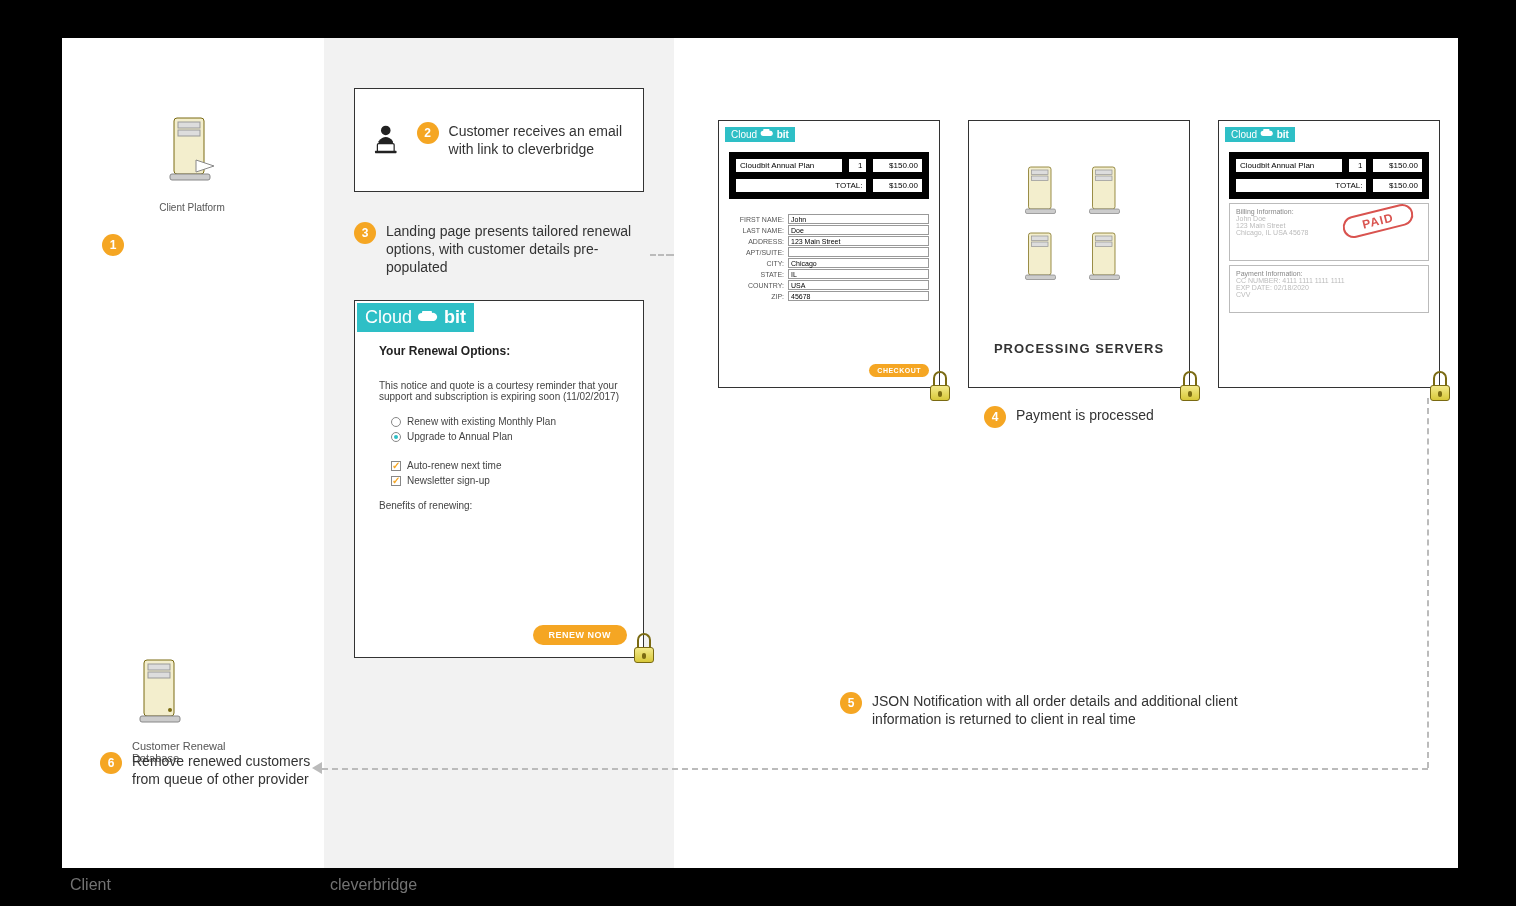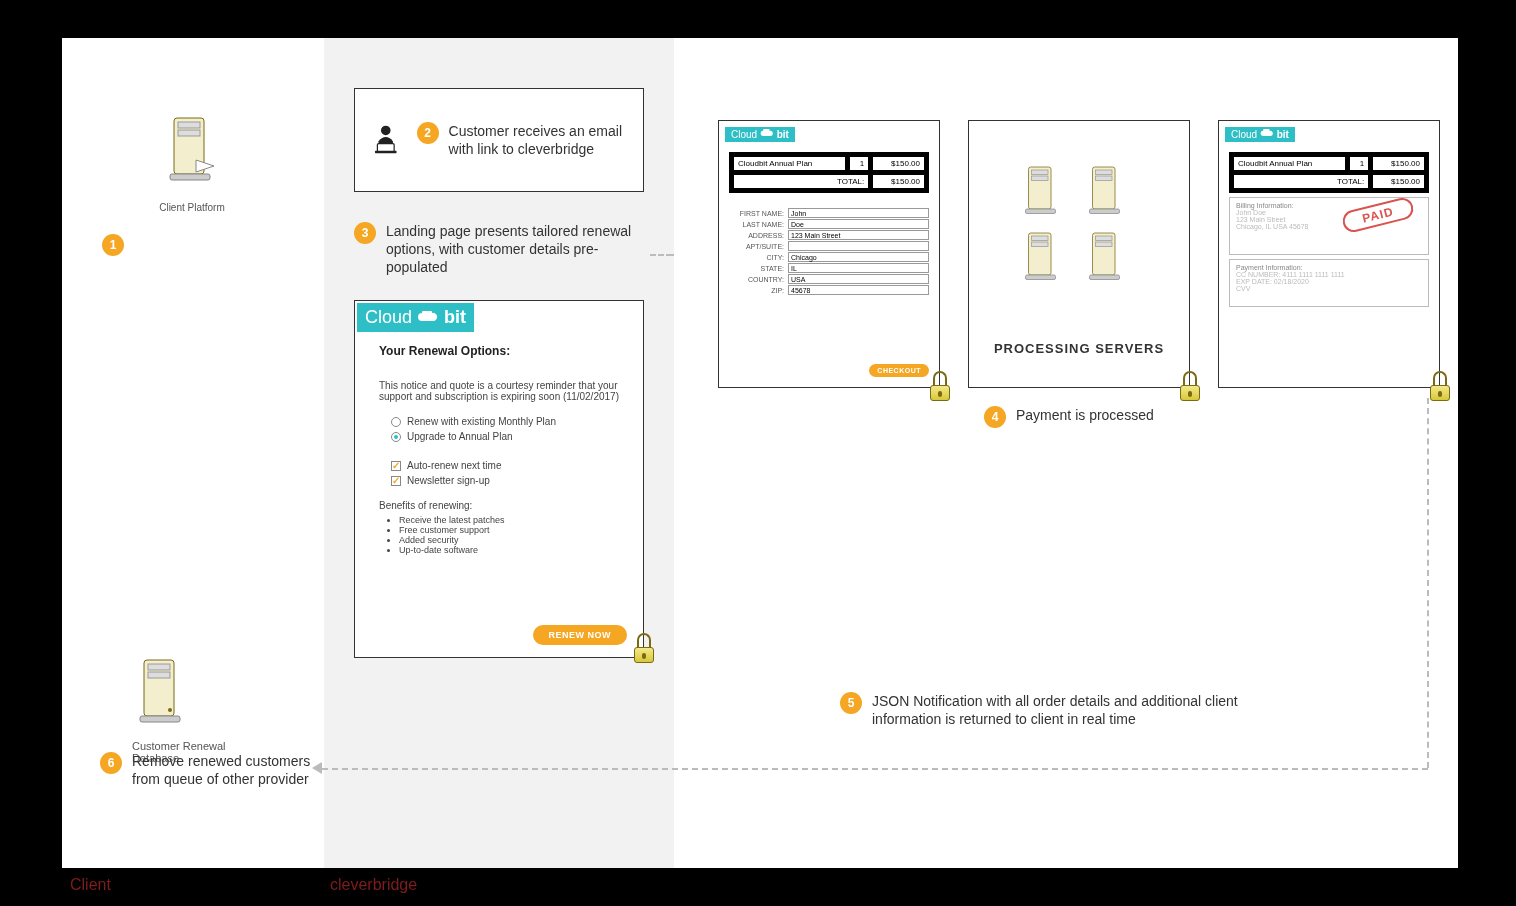--- a/index.html
+++ b/index.html
@@ -80,21 +80,21 @@
   .mini-card {
     position:absolute; background:#fff; border:1px solid #333;
     width:222px; height:268px;
   }
   .mini1 { left:44px; top:82px; }
   .mini2 { left:294px; top:82px; }
   .mini3 { left:544px; top:82px; }
 
   .mini-bar { background:#2ebfc6; color:#fff; font-size:10px; padding:2px 6px; display:inline-block; margin:6px; }
   .order-table { width: calc(100% - 20px); margin:4px 10px; border:1px solid #999; font-size:8px; border-collapse:collapse;}
-  .order-table td { border:5px solid #000000; padding:2px 4px; }
+  .order-table td { border:7px solid #000000; padding:2px 4px; }
   .order-table .r { text-align:right; }
   .form-row { display:flex; font-size:7px; margin:1px 10px; align-items:center; gap:4px;}
   .form-row label { width:55px; text-align:right; color:#555;}
   .form-row .inp { flex:1; border:1px solid #999; height:10px; padding:0 2px; font-size:7px; line-height:10px; }
   .checkout-btn {
     position:absolute; right:10px; bottom:10px; background:#f5a623; color:#fff;
     font-size:7px; font-weight:700; padding:3px 8px; border-radius:8px; letter-spacing:0.5px;
   }
   .proc-label { position:absolute; top:220px; width:100%; text-align:center; font-size:13px; letter-spacing:1px; color:#333;font-weight:bold;}
   .billing-box { border:1px solid #bbb; margin:4px 10px; padding:4px 6px; font-size:7px; color:#bbb; position:relative;}
@@ -114,21 +114,21 @@
   .arrow-left {
     width:0; height:0; border-top:6px solid transparent; border-bottom:6px solid transparent;
     border-right:10px solid #bbb; position:absolute;
   }
   .arrow-right-gray {
     width:0; height:0; border-top:6px solid transparent; border-bottom:6px solid transparent;
     border-left:12px solid #bbb; position:absolute;
   }
 
   
-  .footer-label { position:absolute; bottom:-26px; font-size:16px; color:#7f1d1d; }
+  .footer-label { position:absolute; bottom:-26px; font-size:16px; color:#737373; }
   .footer-client { left:8px; }
   .footer-clever { left:268px; }
 
   
   .lock {
     position:absolute; width:26px; height:30px;
   }
   .lock .body { width:20px; height:16px; background:linear-gradient(#f3e98a,#d8c83a); border:1px solid #7a6a12; border-radius:3px; position:absolute; bottom:0; left:3px;}
   .lock .shackle { width:14px; height:14px; border:2px solid #7a6a12; border-bottom:none; border-radius:8px 8px 0 0; position:absolute; top:0; left:6px; background:transparent;}
   .lock .hole { width:4px; height:6px; background:#7a6a12; border-radius:2px; position:absolute; bottom:4px; left:11px;}
@@ -219,26 +219,20 @@
         <div style="height:10px"></div>
         <div class="opt-row">
             <span class="check selected"></span>
             <span>Auto-renew next time</span>
           </div>
         <div class="opt-row">
             <span class="check selected"></span>
             <span>Newsletter sign-up</span>
           </div>
         <div class="benefits-title">Benefits of renewing:</div>
-        <ul class="benefits">
-          <li>Receive the latest patches</li>
-          <li>Free customer support</li>
-          <li>Added security</li>
-          <li>Up-to-date software</li>
-        </ul>
       </div>
       <div class="renew-btn">RENEW NOW</div>
       <div class="lock" style="right:-14px; bottom:-6px;">
           <span class="shackle"></span>
           <span class="body"></span>
           <span class="hole"></span>
         </div>
     </div>
 
     <div class="dash-h" style="left:326px; top:216px; width:30px;"></div>

